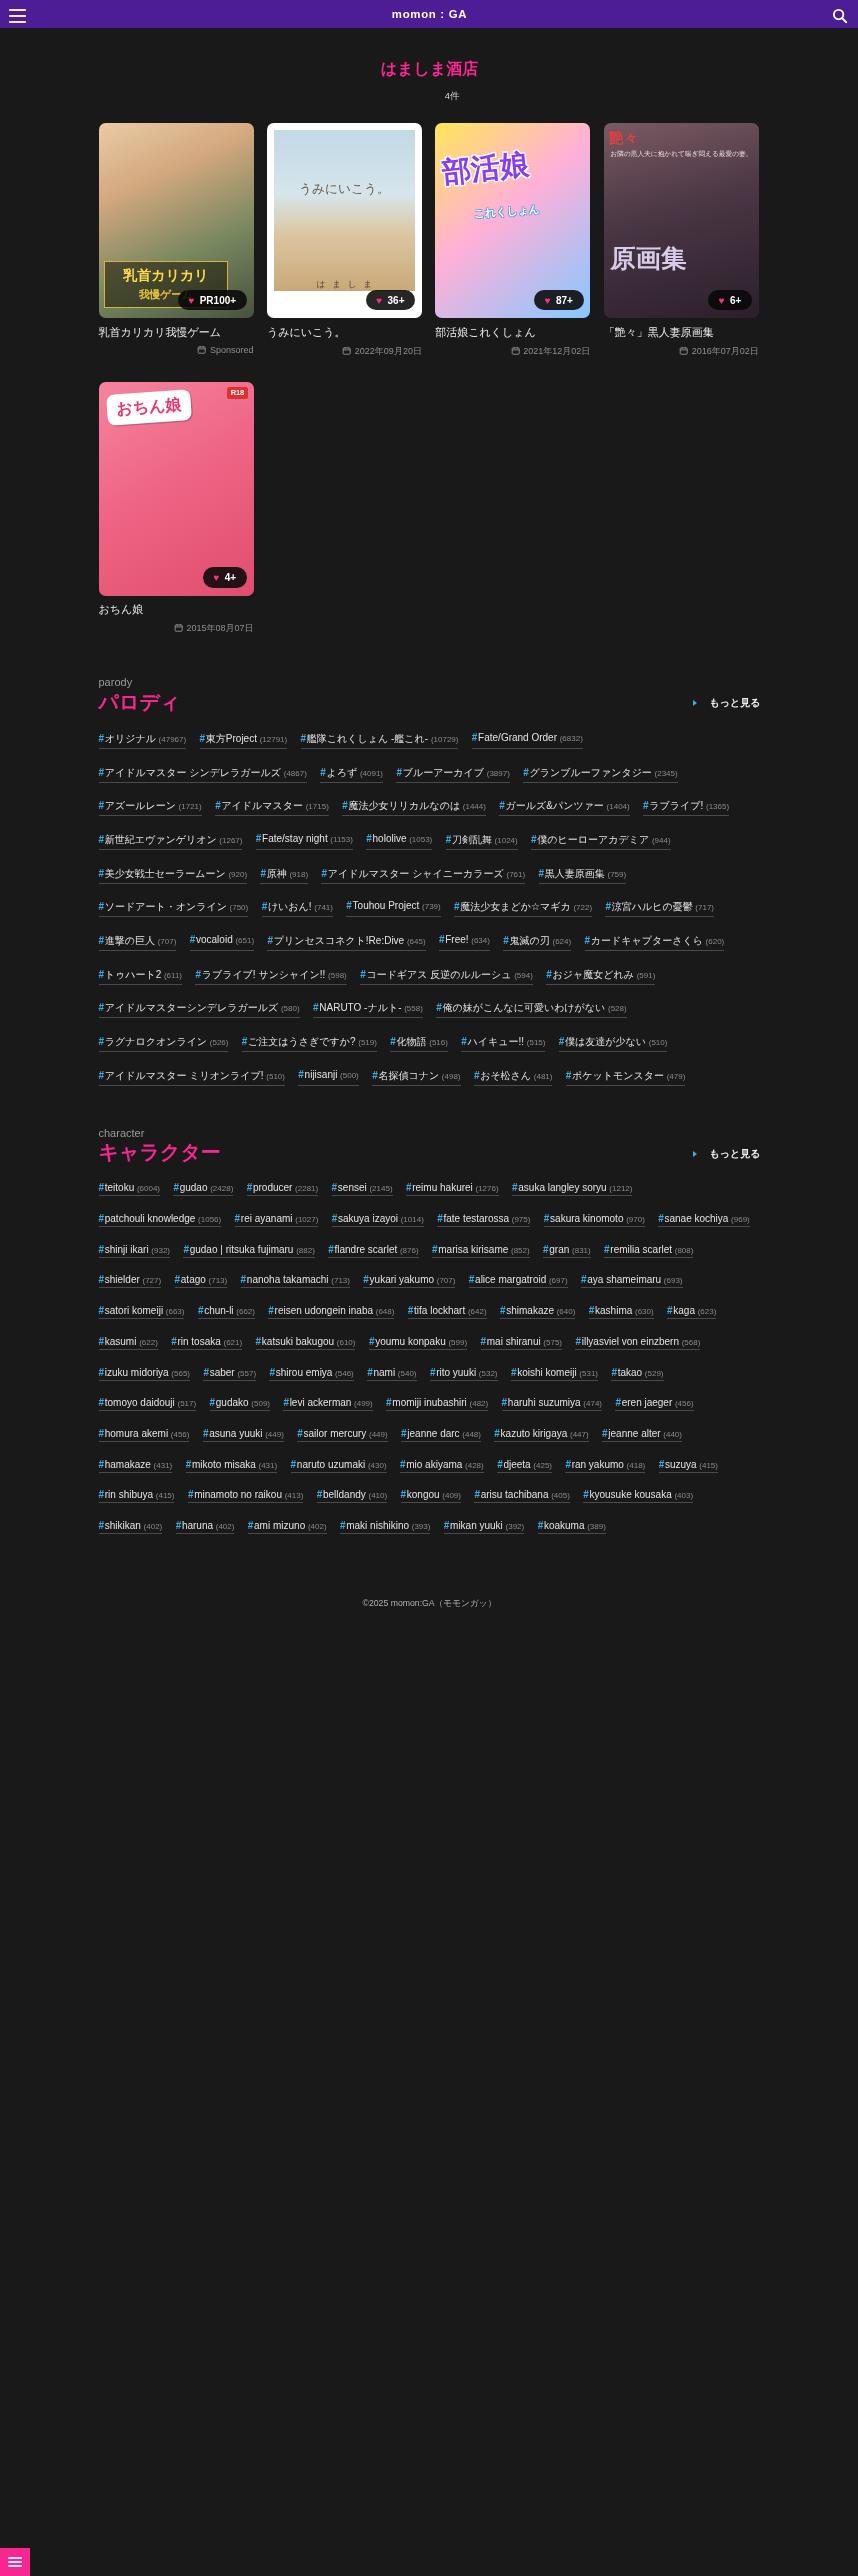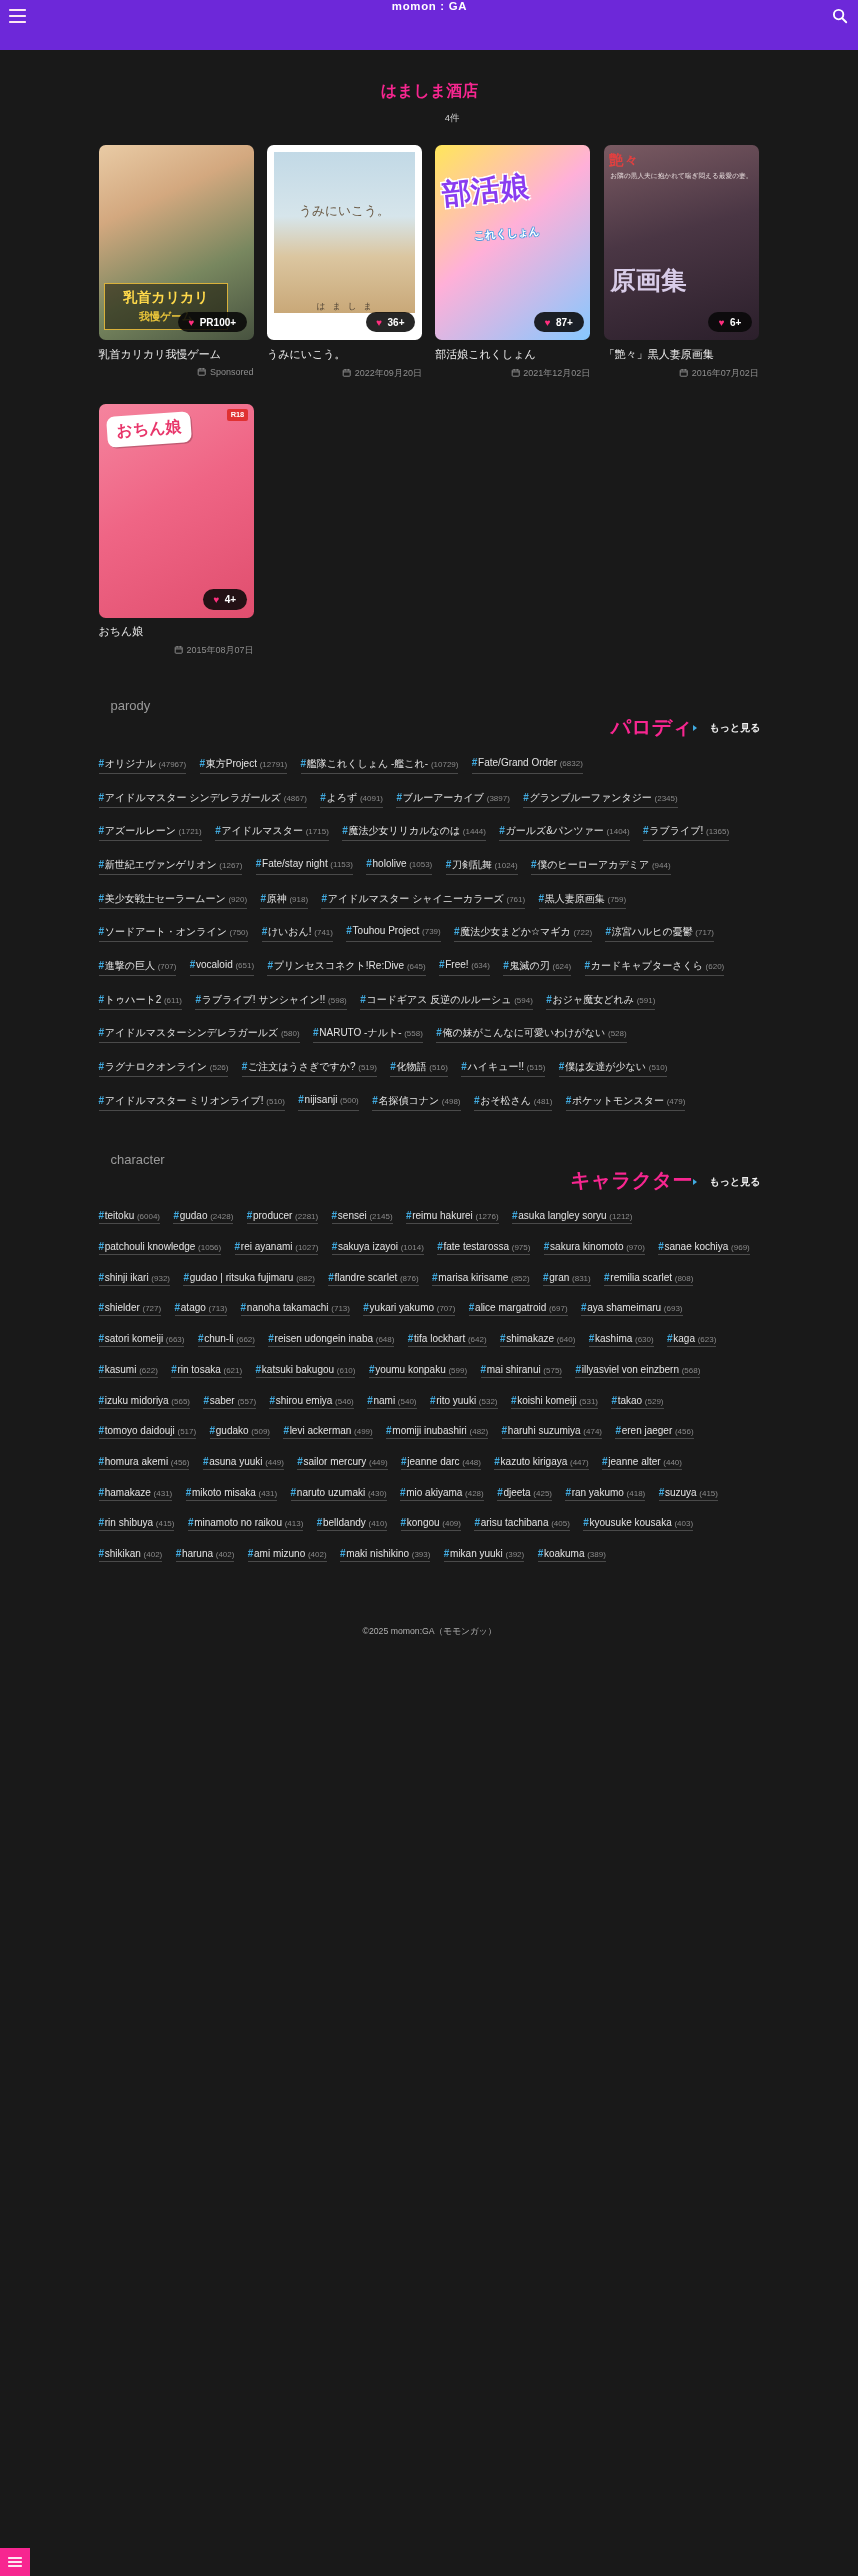--- a/index.html
+++ b/index.html
@@ -4,22 +4,22 @@
 <style>
   * { margin:0; padding:0; box-sizing:border-box; }
   html,body { background:#191919; }
   body {
     width:859px; min-height:2576px; position:relative; margin:0 auto;
     font-family:"Liberation Sans","DejaVu Sans",sans-serif;
     color:#e5e5e5;
   }
   
   .appbar {
-    height:50px; background:#6d28d9; position:relative;
-    display:flex; align-items:flex-start; justify-content:center;
+    height:28px; background:#4c1d95; position:relative;
+    display:flex; align-items:center; justify-content:center;
   }
   .appbar-title { color:#fff; font-size:11.4px; font-weight:bold; letter-spacing:0.7px; }
   .menu-btn { position:absolute; left:8.7px; top:8.7px; width:17.4px; height:14.7px; cursor:pointer;
     display:flex; flex-direction:column; justify-content:space-between; }
   .menu-btn span { display:block; height:2.7px; background:#fde7f2; border-radius:0.7px; }
   .search-btn { position:absolute; right:10.7px; top:7.4px; width:17.4px; height:17.4px; cursor:pointer; }
   
   .circle-header { text-align:center; padding-top:25.4px; }
   .circle-label { font-size:8.7px; color:#9a9a9a; }
   .circle-name { font-size:16px; font-weight:800; color:#f72690; margin-top:5.3px; }
@@ -68,22 +68,22 @@
     font-weight:bold; padding:1.3px 4px; border-radius:2px; }
   .like-badge { position:absolute; right:6.7px; bottom:8px; background:rgba(8,8,8,.88); border-radius:668px;
     padding:4.7px 10.7px; display:flex; gap:5.3px; align-items:center; color:#fff; font-weight:700; font-size:10px; }
   .like-badge .heart { color:#ff2f7e; font-size:10px; }
   .work-title { margin-top:6.7px; font-size:11px; color:#ededed; }
   .work-meta { margin-top:4.7px; display:flex; justify-content:flex-end; align-items:center; gap:3.3px;
     color:#8f8f8f; font-size:9px; }
   
   .tag-sections { width:662px; margin:0 auto; }
   .tag-section { margin-top:41px; }
-  .section-label { font-size:13px; color:#9a9a9a;margin-left:12px; }
-  .section-head { display:flex; justify-content:flex-end; align-items:flex-end; margin-top:2.7px; }
+  .section-label { font-size:11px; color:#9a9a9a; }
+  .section-head { display:flex; justify-content:space-between; align-items:flex-end; margin-top:2.7px; }
   .section-heading { font-size:20px; font-weight:800; color:#f72690; line-height:1.1; }
   .more-link { display:flex; align-items:center; gap:13px; color:#ededed; font-size:10px; font-weight:700;
     cursor:pointer; padding-bottom:2.7px; }
   .more-link .tri { width:0; height:0; border-top:3.3px solid transparent; border-bottom:3.3px solid transparent;
     border-left:4.7px solid #41aadf; }
   .tag-list { margin-top:19px; display:flex; flex-wrap:wrap; column-gap:13.4px; row-gap:16.7px; }
   .tag { display:inline-flex; align-items:baseline; border-bottom:0.7px solid #4a4a4a; padding-bottom:2px;
     cursor:pointer; white-space:nowrap; }
   .tag .hash { color:#41aadf; font-weight:bold; font-size:10px; }
   .tag .t-name { color:#e3e3e3; font-size:10px; margin-left:0.7px; }

